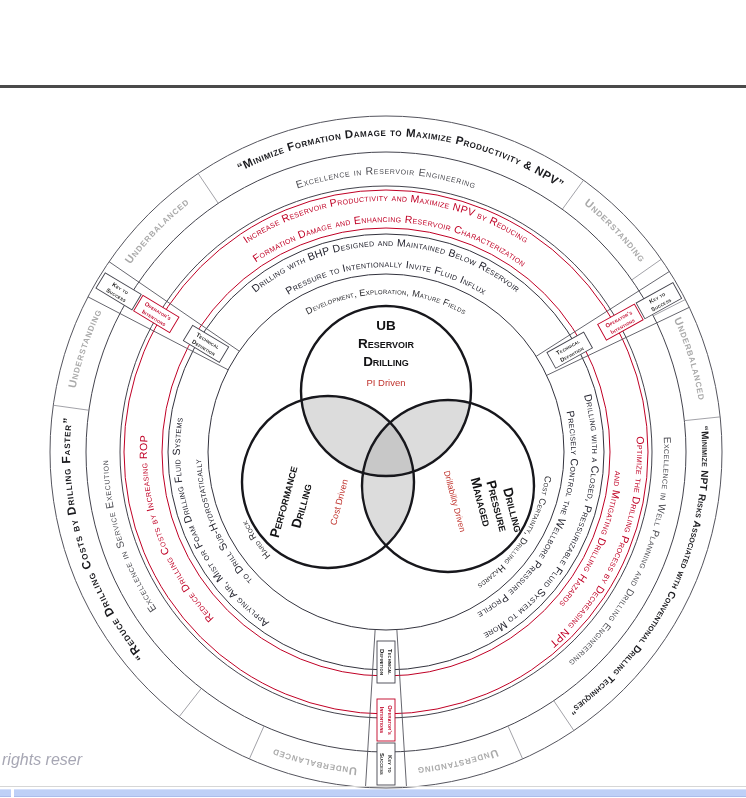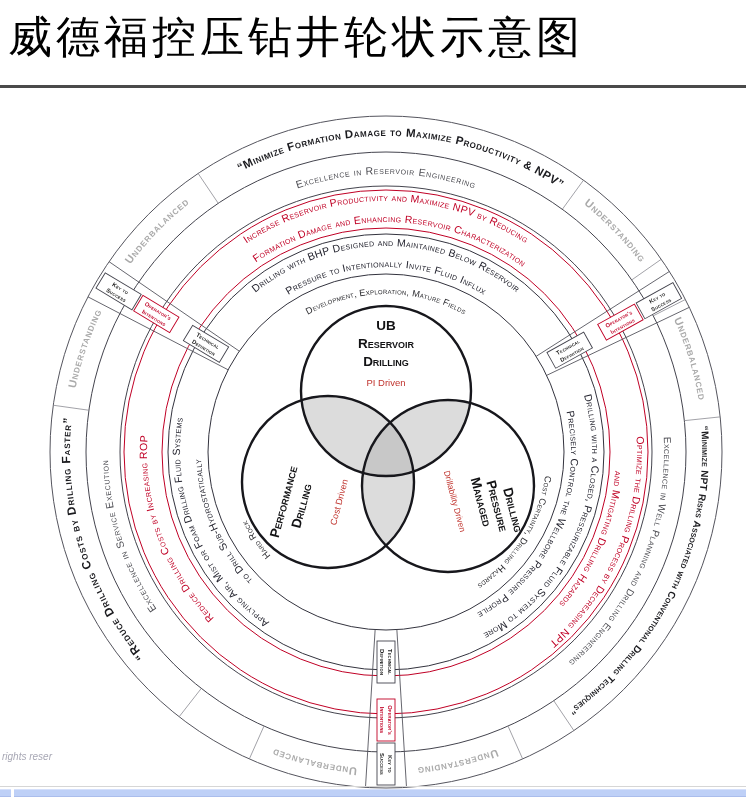--- a/index.html
+++ b/index.html
@@ -3,21 +3,21 @@
 <meta charset="utf-8">
 <style>
   html,body{margin:0;padding:0;background:#fff;}
   .page{position:relative;width:746px;height:798px;background:#fff;overflow:hidden;
         font-family:"Liberation Sans","DejaVu Sans",sans-serif;}
   .title{margin:0;position:absolute;left:8px;top:8px;width:730px;
          font-family:"Liberation Serif","DejaVu Serif",serif;font-weight:400;
          font-size:44px;letter-spacing:4px;color:#000;white-space:nowrap;}
   .title-rule{position:absolute;left:0;top:85px;width:746px;height:3px;background:#4a4a4a;}
   .wheel-svg{position:absolute;left:0;top:0;}
-  .footer-note{position:absolute;left:2px;top:751px;font-size:10px;font-style:italic;
+  .footer-note{position:absolute;left:2px;top:751px;font-size:16px;font-style:italic;
                color:#a7a7b4;}
   .scroll-rule{position:absolute;left:0;top:786px;width:746px;height:1px;background:#d6d6d6;}
   .scrollbar{position:absolute;left:0;top:789px;width:746px;height:8px;}
   .scroll-left{position:absolute;left:0;top:0;width:11px;height:8px;background:#bed0f7;border-top:1px solid #d5e0fb;border-bottom:1px solid #aabdec;box-sizing:border-box;}
   .scroll-thumb{position:absolute;left:14px;top:0;width:732px;height:8px;background:#bed0f7;border-top:1px solid #d5e0fb;border-bottom:1px solid #aabdec;box-sizing:border-box;}
 
   
   text{font-family:"Liberation Sans","DejaVu Sans",sans-serif;font-variant:small-caps;}
   .t-quote{fill:#1b1b1f;font-weight:bold;}
   .t-exc{fill:#4d4d53;}
@@ -31,21 +31,20 @@
   .lbl-red{fill:#c00025;}
   .box-black{fill:#fff;stroke:#44444e;stroke-width:0.9;}
   .box-red{fill:#fff;stroke:#c00025;stroke-width:0.9;}
   .spoke-line{stroke:#55555e;stroke-width:0.9;}
   .tick-line{stroke:#8a8a92;stroke-width:0.8;}
 </style>
 </head>
 <body>
 
 <div class="page">
-  <h1 class="title">威德福控压钻井轮状示意图</h1>
   <div class="title-rule"></div>
 
   <svg class="wheel-svg" id="wheel" width="746" height="798" viewBox="0 0 746 798">
     <defs id="wheel-defs">
         <path id="tp0" d="M 133.6 261.8 A 316 316 0 0 1 656.9 289.2" fill="none"></path>
         <path id="tp1" d="M 186.0 258.9 A 278 278 0 0 1 586.0 258.9" fill="none"></path>
         <path id="tp2" d="M 177.9 311.6 A 251 251 0 0 1 594.1 311.6" fill="none"></path>
         <path id="tp3" d="M 197.6 320.1 A 230 230 0 0 1 578.9 326.7" fill="none"></path>
         <path id="tp4" d="M 215.2 336.8 A 206 206 0 0 1 556.8 336.8" fill="none"></path>
         <path id="tp5" d="M 244.3 333.1 A 185 185 0 0 1 527.7 333.1" fill="none"></path>

